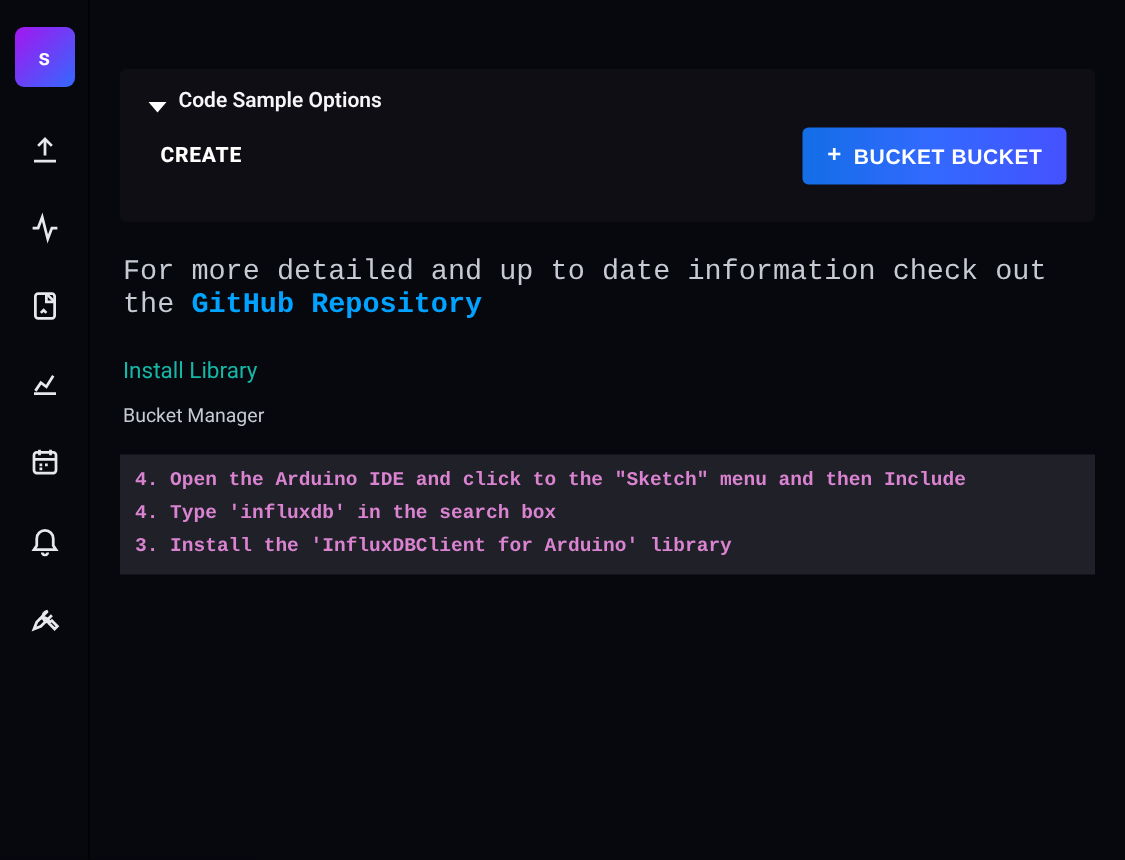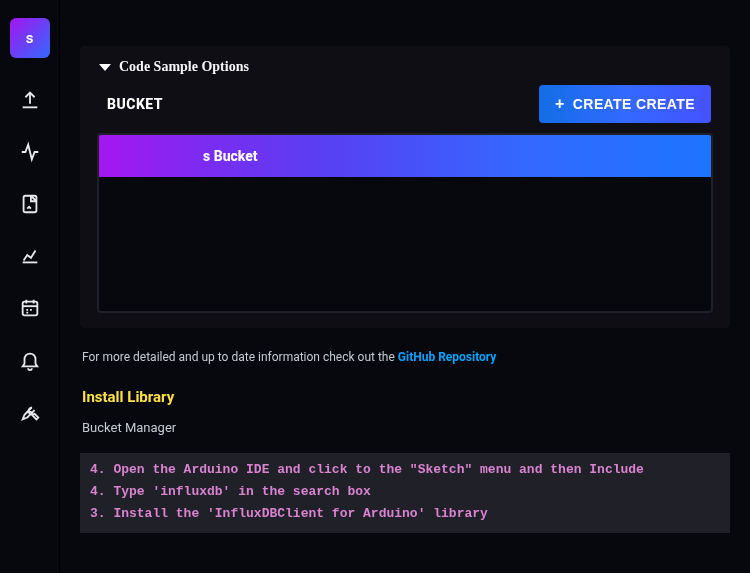--- a/index.html
+++ b/index.html
@@ -59,24 +59,23 @@
   .panel {
     background: #0f0e15;
     border-radius: 4px;
     margin-top: 46px;
     padding: 2px 16px 14px 16px;
     border: 1px solid #0f0e15;
   }
 
   .section-header {
     display: flex;
-    align-items: center;
+    align-items: flex-end;
     gap: 8px;
     padding: 10px 0 8px 0;
-    font-family: Liberation Serif, serif;
   }
   .caret {
     width:0; height:0;
     border-left: 6px solid transparent;
     border-right: 6px solid transparent;
     border-top: 7px solid #fff;
     margin-left: 2px;
   }
   .section-title {
     font-size: 14px;
@@ -137,30 +136,31 @@
     color: #fff;
     font-weight: 800;
     font-size: 14px;
     display: flex;
     align-items: center;
     padding-left: 104px;
   }
 
   .under-text {
     margin: 22px 2px 0 2px;
-    font-size: 12px;
+    font-size: 19px;
     color: #c6cad2;
+    font-family: Liberation Mono, monospace;
   }
   .link { color: #00a3ff; font-weight: 700; cursor: pointer; }
 
   .h3 {
     margin: 24px 2px 0 2px;
     font-size: 15px;
-    font-weight: 700;
-    color: #fde047;
+    font-weight: 400;
+    color: #14b8a6;
   }
   .sub {
     margin: 14px 2px 0 2px;
     font-size: 13px;
     color: #c6cad2;
   }
 
   .codeblock {
     margin: 18px 0 0 0;
     background: #202028;
@@ -252,32 +252,27 @@
 
 <div class="main">
 
   <div class="panel">
     <div class="section-header">
       <span class="caret"></span>
       <span class="section-title">Code Sample Options</span>
     </div>
 
     <div class="row-top">
-      <span class="label-bucket">BUCKET</span>
+      <span class="label-bucket">CREATE</span>
       <button class="btn-create">
         <span class="plus">+</span>
-        <span>CREATE CREATE</span>
+        <span>BUCKET BUCKET</span>
       </button>
     </div>
 
-    <div class="bucket-box">
-      <div class="bucket-header">
-        <span>s Bucket</span>
-      </div>
-    </div>
   </div>
 
   <div class="under-text">
     <span>For more detailed and up to date information check out the </span><span class="link">GitHub Repository</span>
   </div>
 
   <div class="h3">Install Library</div>
   <div class="sub">Bucket Manager</div>
 
   <div class="codeblock"><span>4. Open the Arduino IDE and click to the "Sketch" menu and then Include</span>

